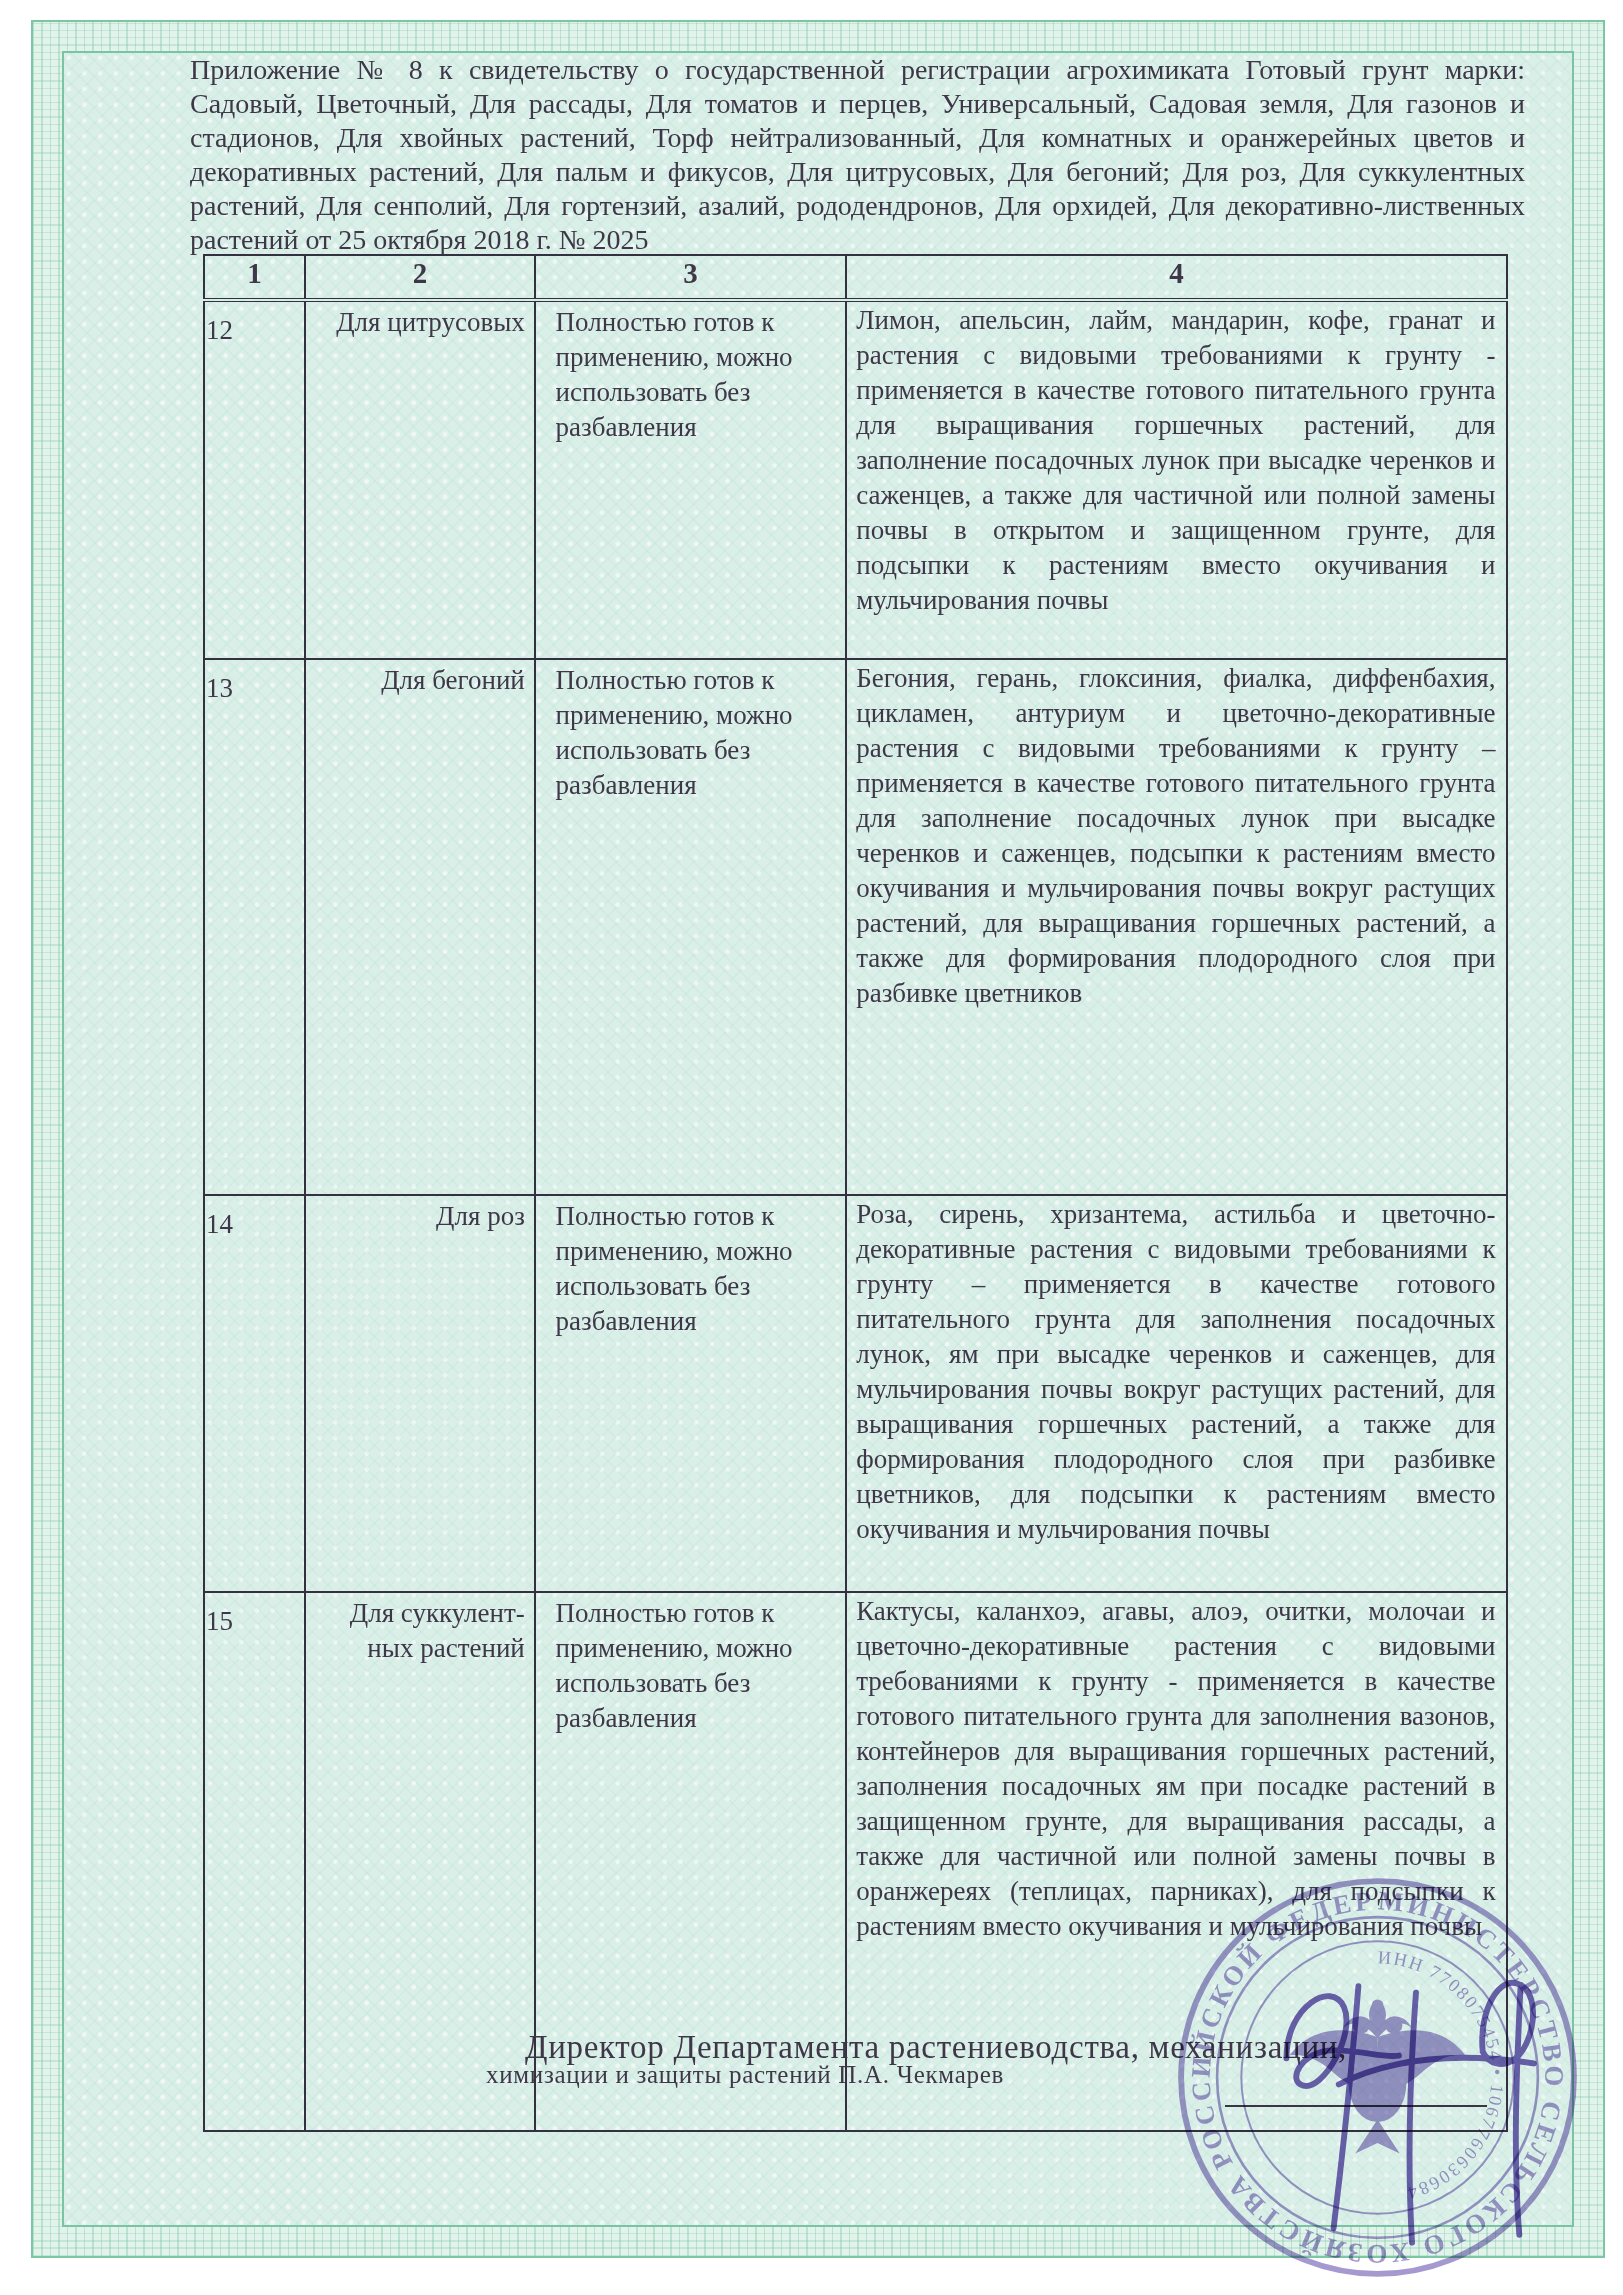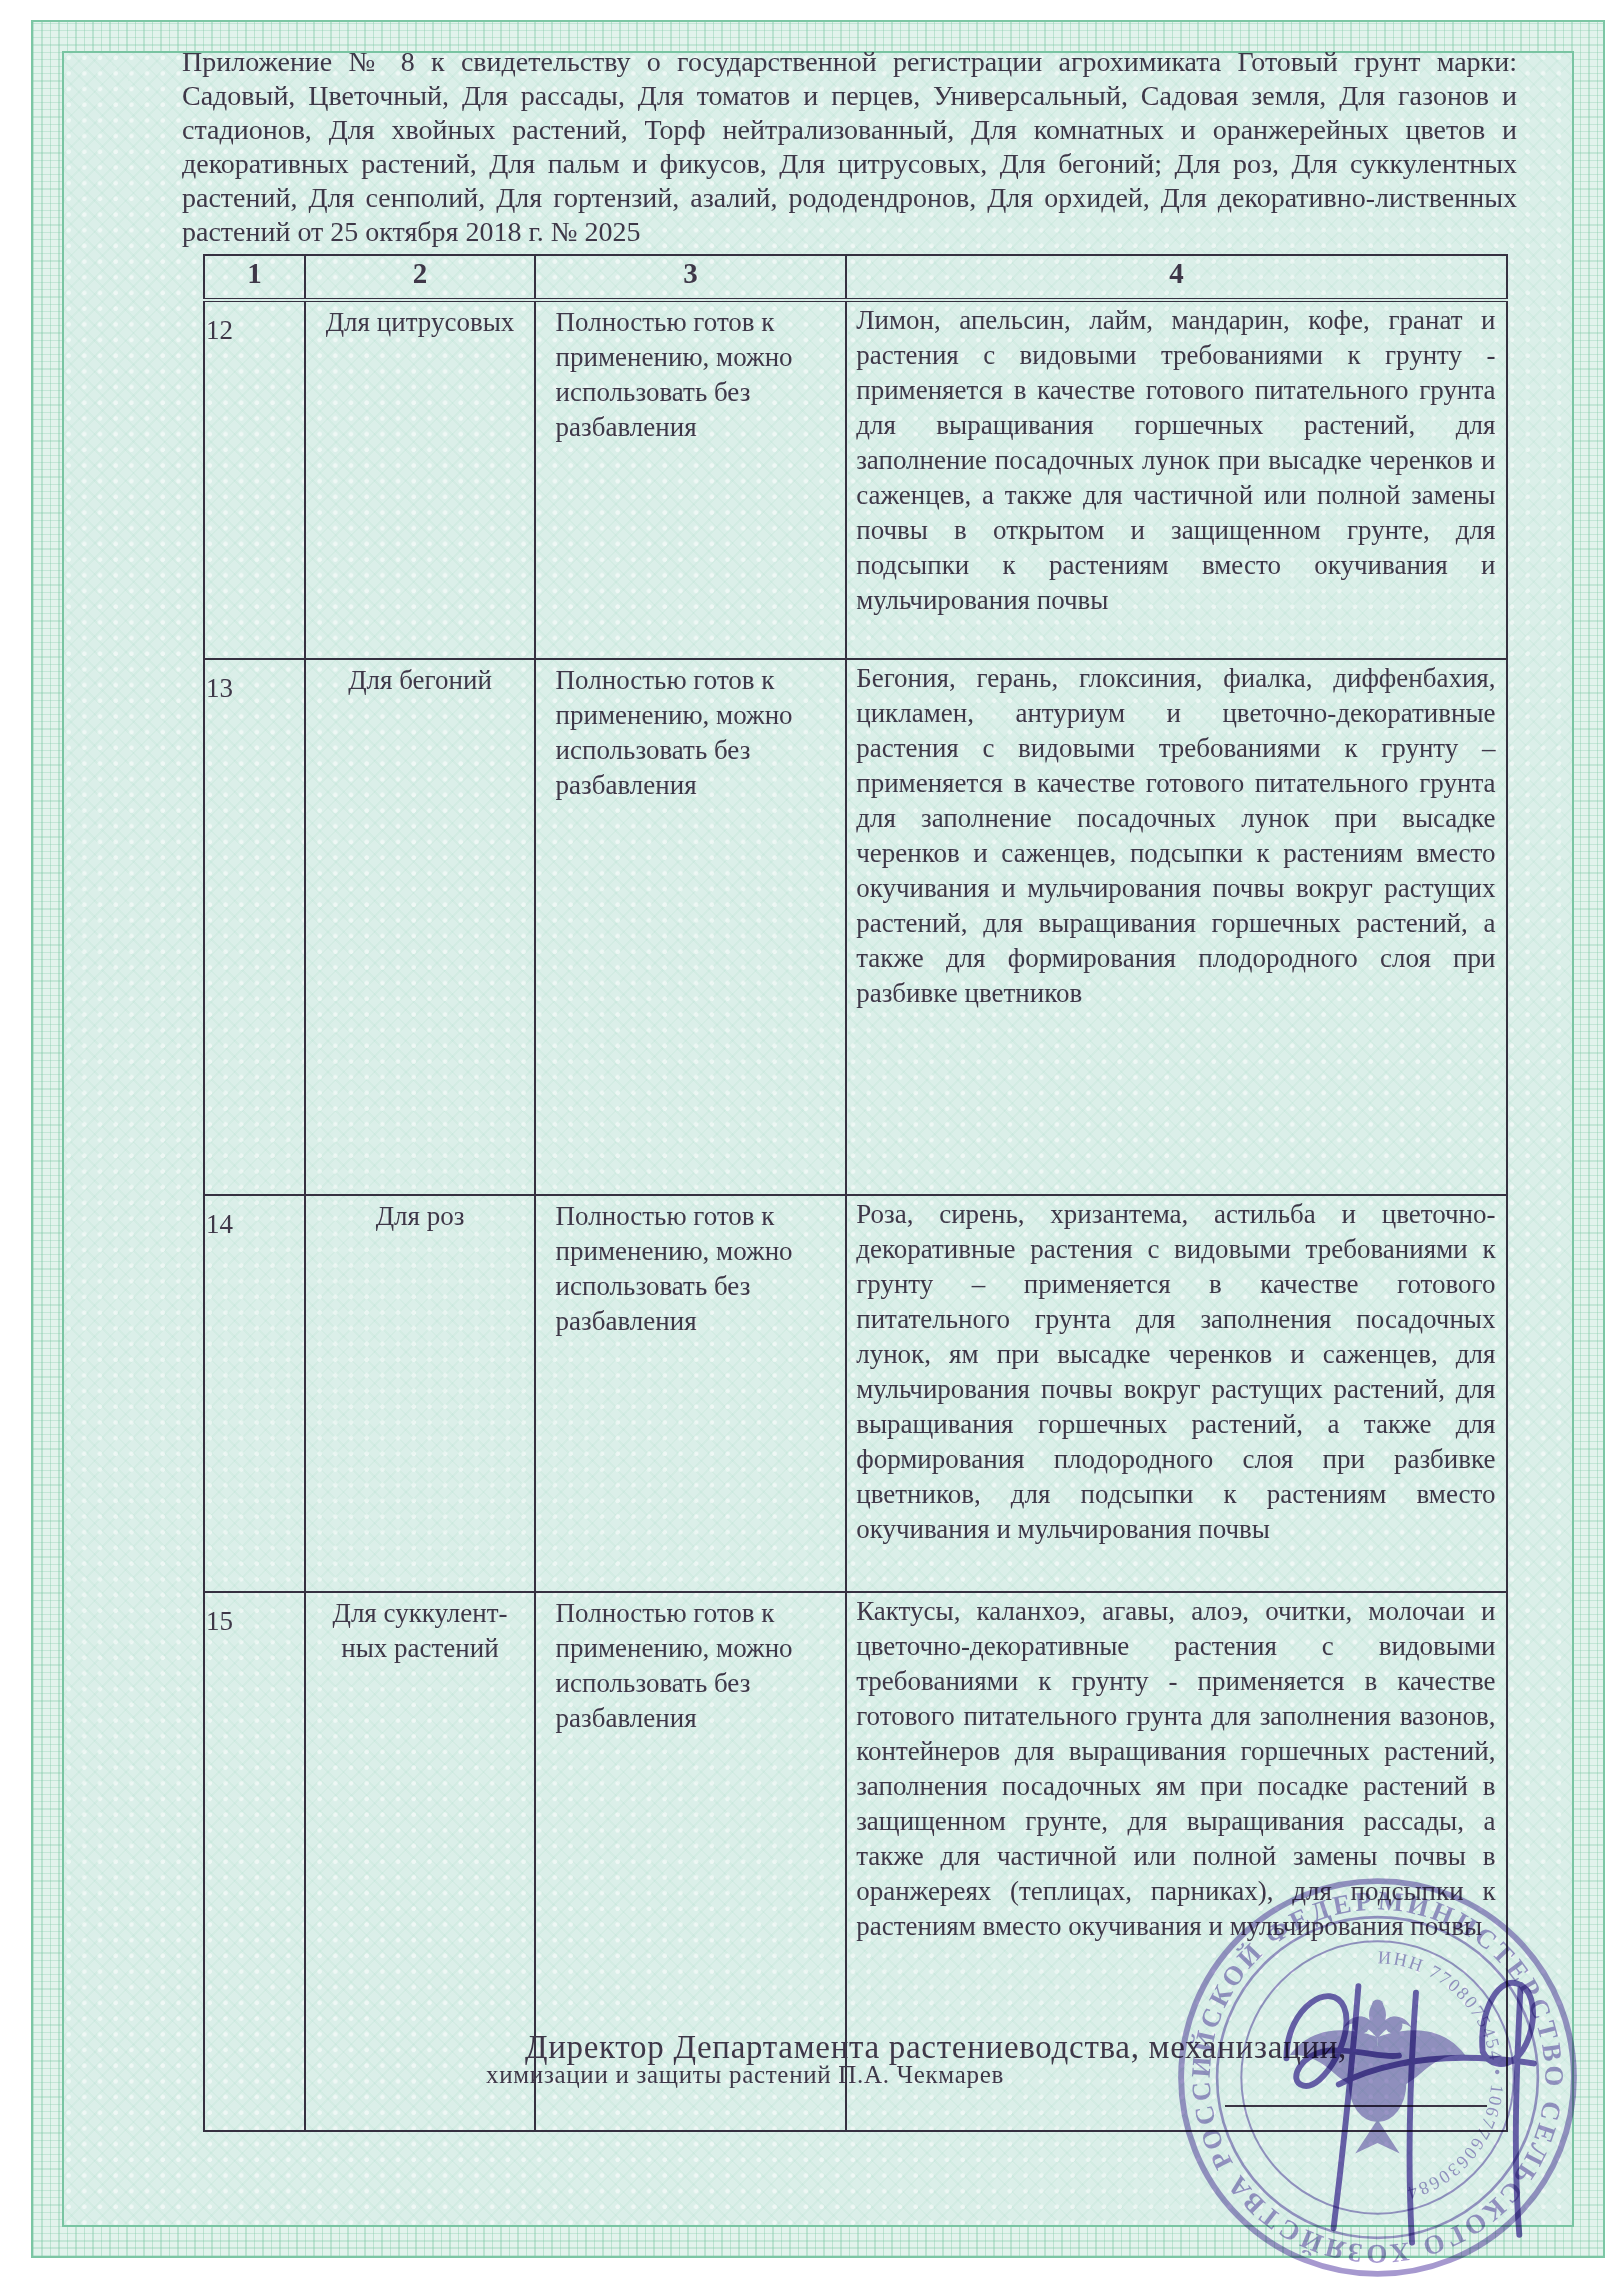--- a/index.html
+++ b/index.html
@@ -13,38 +13,38 @@
            repeating-linear-gradient(0deg,  rgba(124,198,164,.30) 0 1.3px, rgba(255,255,255,0) 1.3px 7.2px),
            #e2f3ec;}
   .frame-inner{position:absolute;inset:29px;border:2px solid #79c4a2;
          background:
            radial-gradient(circle at 4.6px 4.6px, rgba(255,255,255,.55) 2px, rgba(255,255,255,0) 2.6px),
            repeating-linear-gradient(45deg,  rgba(140,205,180,.10) 0 2px, rgba(255,255,255,0) 2px 11px),
            repeating-linear-gradient(-45deg, rgba(140,205,180,.10) 0 2px, rgba(255,255,255,0) 2px 11px),
            #dbefe9;
          background-size:15.7px 15.7px,auto,auto,auto;}
   
-  .hdr{position:absolute;left:178px;top:41px;width:1335px;margin:4px;
+  .hdr{position:absolute;left:178px;top:41px;width:1335px;margin:12px;
        font-size:28px;line-height:34px;text-align:justify;}
   
   table.reg{position:absolute;left:203px;top:254px;width:1303px;border-collapse:collapse;table-layout:fixed;
        font-size:27px;line-height:35px;}
   table.reg col.w1{width:101px}
   table.reg col.w2{width:230px}
   table.reg col.w3{width:311px}
   table.reg col.w4{width:661px}
   table.reg th, table.reg td{border:2px solid #353040;vertical-align:top;}
   table.reg thead th{height:42px;font-size:29px;font-weight:bold;text-align:center;
        border-bottom:4.6px double #353040;padding:0;}
   table.reg tbody tr:nth-child(1){height:359px}
   table.reg tbody tr:nth-child(2){height:536px}
   table.reg tbody tr:nth-child(3){height:397px}
   table.reg tbody tr:nth-child(4){height:539px}
   td.c1{text-align:left;padding-top:11px;}
-  td.c2{text-align:center;padding:2.6px 9.2px 0 9.2px;}
+  td.c2{text-align:right;padding:2.6px 9.2px 0 9.2px;}
   td.c3{text-align:left;padding:2.6px 19.6px 0 19.6px;}
   td.c4{text-align:justify;padding:1.3px 10.5px 0 9.2px;}
   
   .f1{position:absolute;left:393px;top:2008px;width:1086px;text-align:center;
       font-size:33px;letter-spacing:0.7px;margin-top:21px;}
   .f2{position:absolute;left:486px;top:2061px;font-size:25px;letter-spacing:0.7px;}
   .sig-underline{position:absolute;left:1225px;top:2076px;width:262px;height:29px;
       border-bottom:2px solid #3a3444;}
   
   .stamp{position:absolute;left:1168px;top:1868px;width:419px;height:419px;

